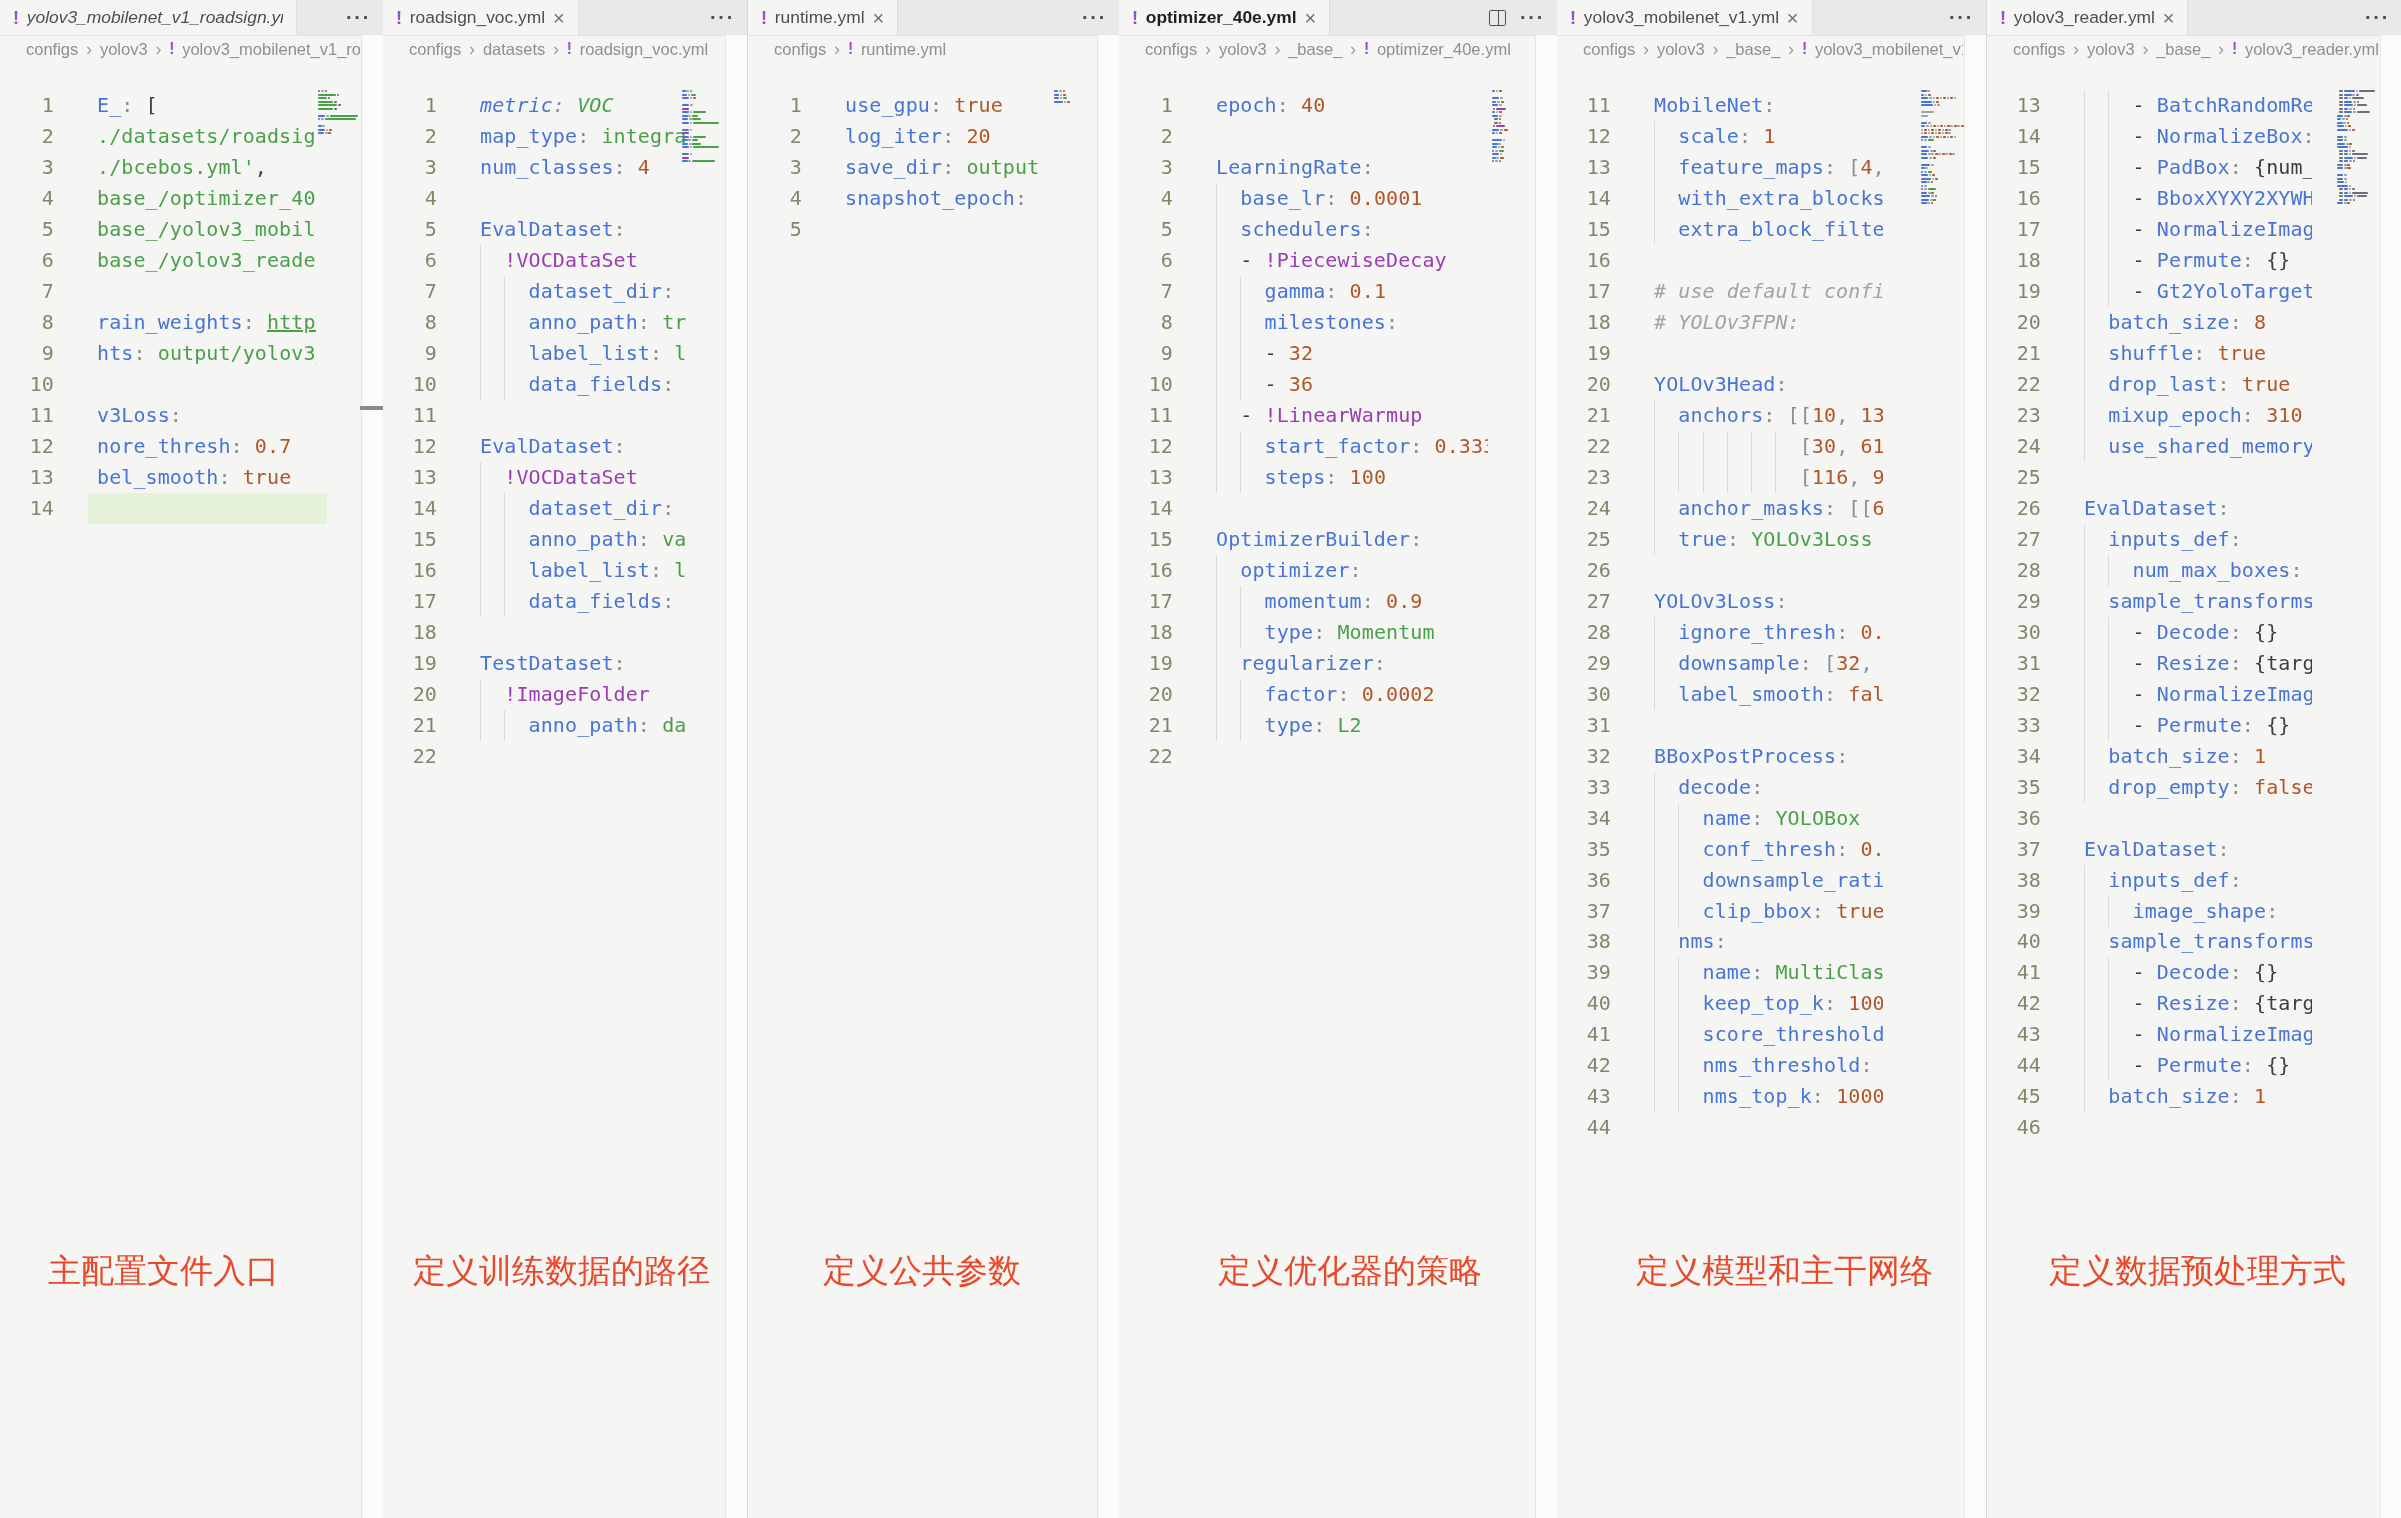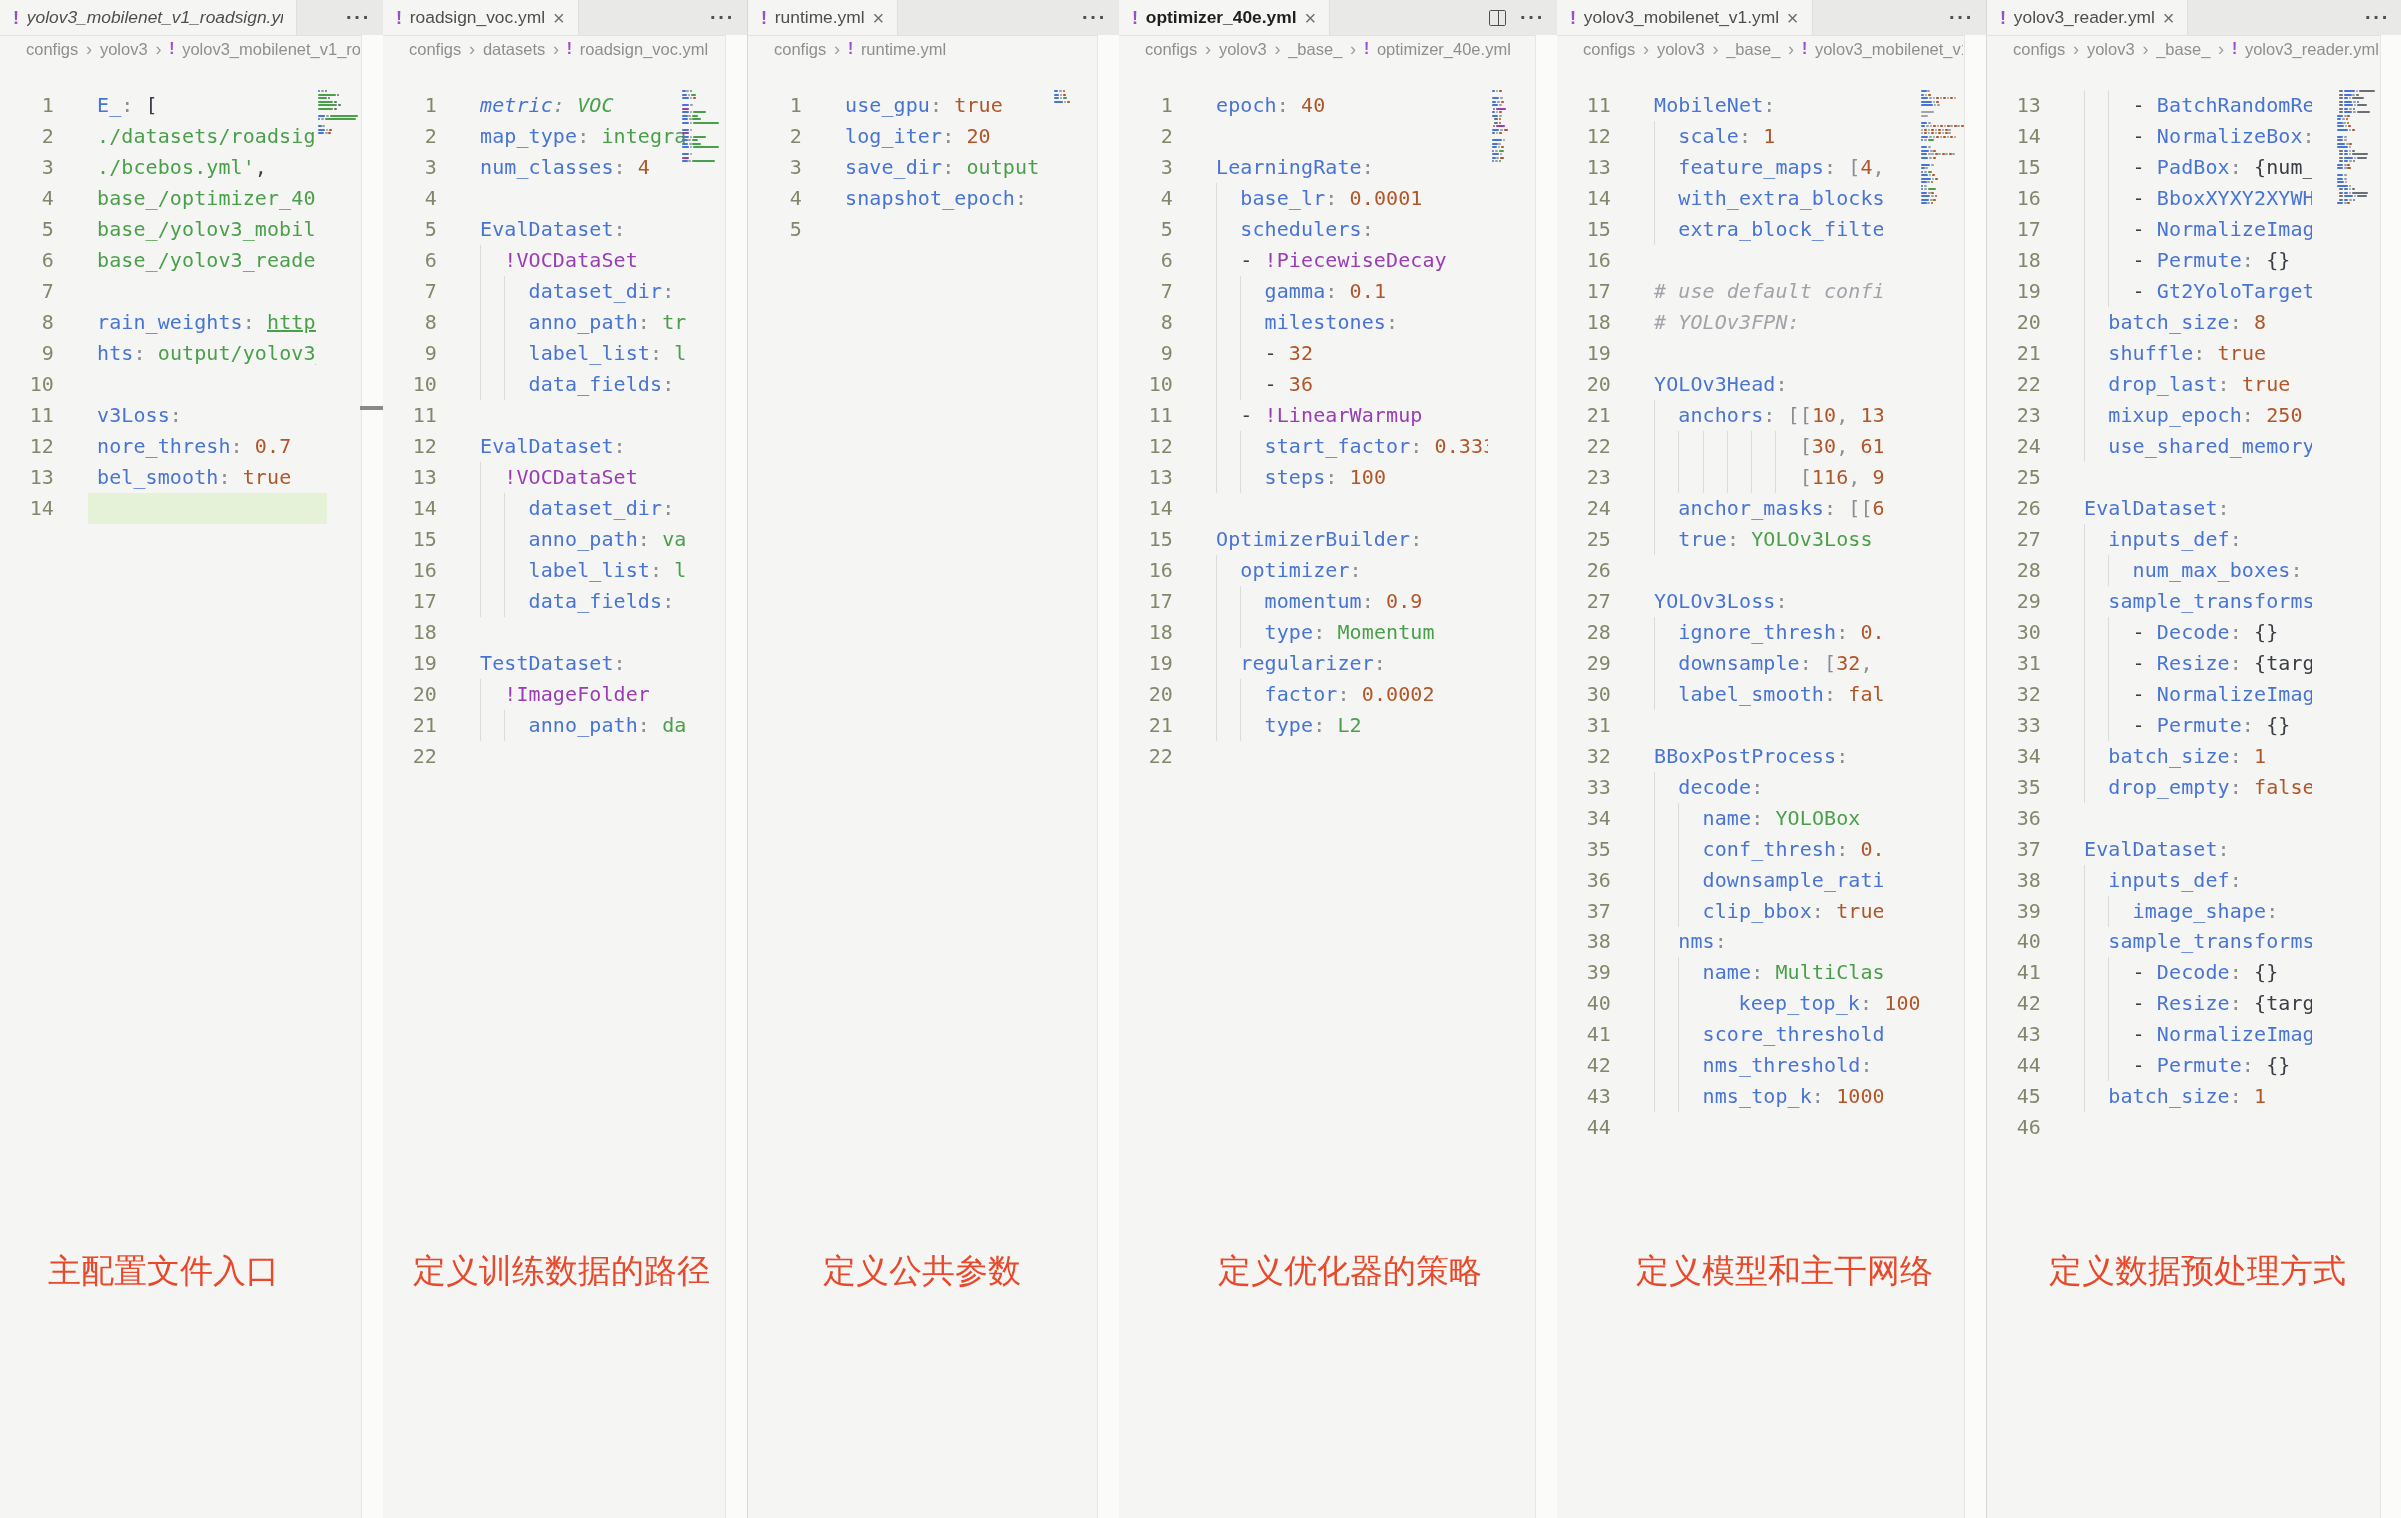--- a/index.html
+++ b/index.html
@@ -600,21 +600,21 @@
         <div class="row" style="top: 926px;">
           <span class="ln">38</span>
           <div class="ct" style="width: 229px;"><div class="guide" style="left: 0px;"></div><span class="txt"><span class="tk-d">  </span><span class="tk-k">nms</span><span class="tk-p">:</span></span></div>
         </div>
         <div class="row" style="top: 957px;">
           <span class="ln">39</span>
           <div class="ct" style="width: 229px;"><div class="guide" style="left: 0px;"></div><div class="guide" style="left: 24px;"></div><span class="txt"><span class="tk-d">    </span><span class="tk-k">name</span><span class="tk-p">: </span><span class="tk-s">MultiClassNMS</span></span></div>
         </div>
         <div class="row" style="top: 988px;">
           <span class="ln">40</span>
-          <div class="ct" style="width: 229px; padding-left: 36px;"><div class="guide" style="left: 0px;"></div><div class="guide" style="left: 24px;"></div><span class="txt"><span class="tk-d">    </span><span class="tk-k">keep_top_k</span><span class="tk-p">: </span><span class="tk-n">100</span></span></div>
+          <div class="ct" style="width: 229px;"><div class="guide" style="left: 0px;"></div><div class="guide" style="left: 24px;"></div><span class="txt"><span class="tk-d">    </span><span class="tk-k">keep_top_k</span><span class="tk-p">: </span><span class="tk-n">100</span></span></div>
         </div>
         <div class="row" style="top: 1019px;">
           <span class="ln">41</span>
           <div class="ct" style="width: 229px;"><div class="guide" style="left: 0px;"></div><div class="guide" style="left: 24px;"></div><span class="txt"><span class="tk-d">    </span><span class="tk-k">score_threshold</span></span></div>
         </div>
         <div class="row" style="top: 1050px;">
           <span class="ln">42</span>
           <div class="ct" style="width: 229px;"><div class="guide" style="left: 0px;"></div><div class="guide" style="left: 24px;"></div><span class="txt"><span class="tk-d">    </span><span class="tk-k">nms_threshold</span><span class="tk-p">: </span></span></div>
         </div>
         <div class="row" style="top: 1081px;">
@@ -722,21 +722,21 @@
         <div class="row" style="top: 338px;">
           <span class="ln">21</span>
           <div class="ct" style="width: 228px;"><div class="guide" style="left: 0px;"></div><span class="txt"><span class="tk-d">  </span><span class="tk-k">shuffle</span><span class="tk-p">: </span><span class="tk-n">true</span></span></div>
         </div>
         <div class="row" style="top: 369px;">
           <span class="ln">22</span>
           <div class="ct" style="width: 228px;"><div class="guide" style="left: 0px;"></div><span class="txt"><span class="tk-d">  </span><span class="tk-k">drop_last</span><span class="tk-p">: </span><span class="tk-n">true</span></span></div>
         </div>
         <div class="row" style="top: 400px;">
           <span class="ln">23</span>
-          <div class="ct" style="width: 228px;"><div class="guide" style="left: 0px;"></div><span class="txt"><span class="tk-d">  </span><span class="tk-k">mixup_epoch</span><span class="tk-p">: </span><span class="tk-n">250</span></span></div>
+          <div class="ct" style="width: 228px;"><div class="guide" style="left: 0px;"></div><span class="txt"><span class="tk-d">  </span><span class="tk-k">mixup_epoch</span><span class="tk-p">: </span><span class="tk-n">310</span></span></div>
         </div>
         <div class="row" style="top: 431px;">
           <span class="ln">24</span>
           <div class="ct" style="width: 228px;"><div class="guide" style="left: 0px;"></div><span class="txt"><span class="tk-d">  </span><span class="tk-k">use_shared_memory</span></span></div>
         </div>
         <div class="row" style="top: 462px;">
           <span class="ln">25</span>
           <div class="ct" style="width: 228px;"><span class="txt"></span></div>
         </div>
         <div class="row" style="top: 493px;">

